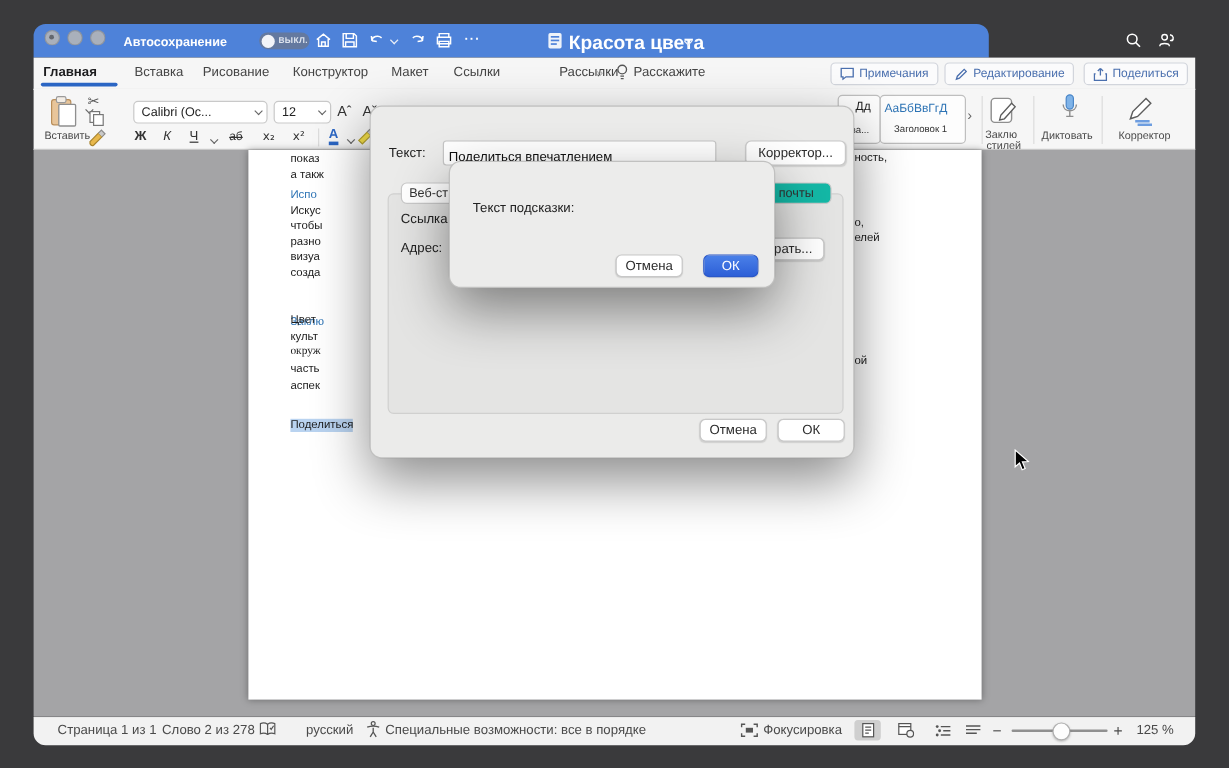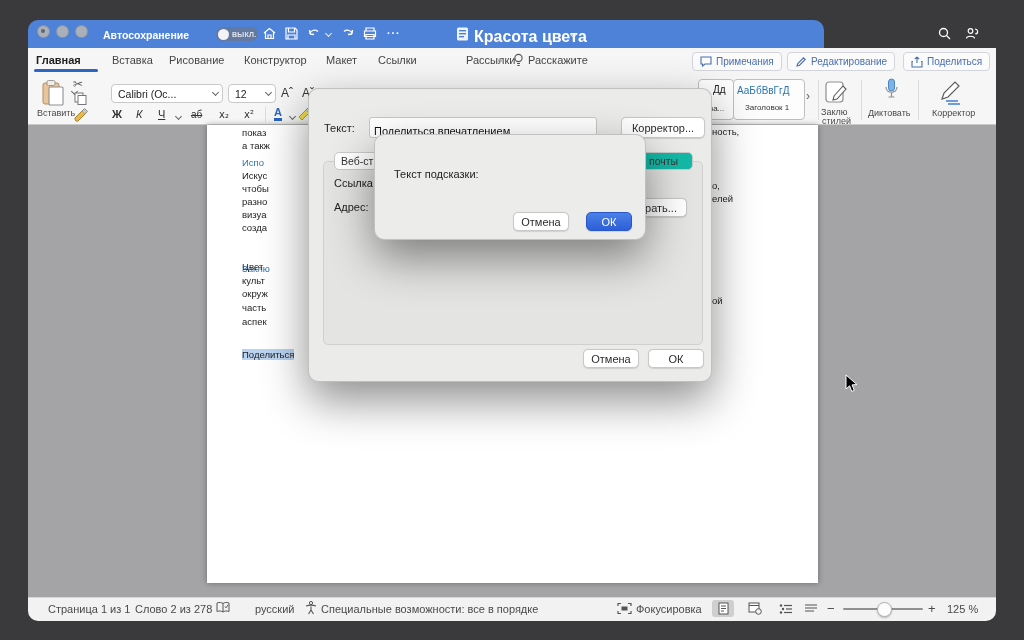--- a/index.html
+++ b/index.html
@@ -259,21 +259,21 @@
   <span class="abs frag" style="top:140px;">а такж</span>
   <span class="abs frag frag-h" style="top:157px;">Испо</span>
   <span class="abs frag" style="top:170px;">Искус</span>
   <span class="abs frag" style="top:183px;">чтобы</span>
   <span class="abs frag" style="top:196px;">разно</span>
   <span class="abs frag" style="top:209px;">визуа</span>
   <span class="abs frag" style="top:222px;">созда</span>
   <span class="abs frag frag-h" style="top:247px;margin-top:16px;">Заклю</span>
   <span class="abs frag" style="top:261px;">Цвет</span>
   <span class="abs frag" style="top:275px;">культ</span>
-  <span class="abs frag" style="top:288px;">окруж</span>
+  <span class="abs frag" style="top:288px;font-family:Liberation Serif, serif;">окруж</span>
   <span class="abs frag" style="top:302px;">часть</span>
   <span class="abs frag" style="top:316px;">аспек</span>
   <span class="abs frag sel" style="top:349px;">Поделиться</span>
   <span class="abs frag-r" style="top:126px;">ность,</span>
   <span class="abs frag-r" style="top:180px;">о,</span>
   <span class="abs frag-r" style="top:193px;">елей</span>
   <span class="abs frag-r" style="top:295px;">ой</span>
 
   <div class="abs dialog" style="left:308px;top:88px;width:402px;height:292px;z-index:40;">
     <span class="abs dlg-label" style="left:15px;top:33px;">Текст:</span>

